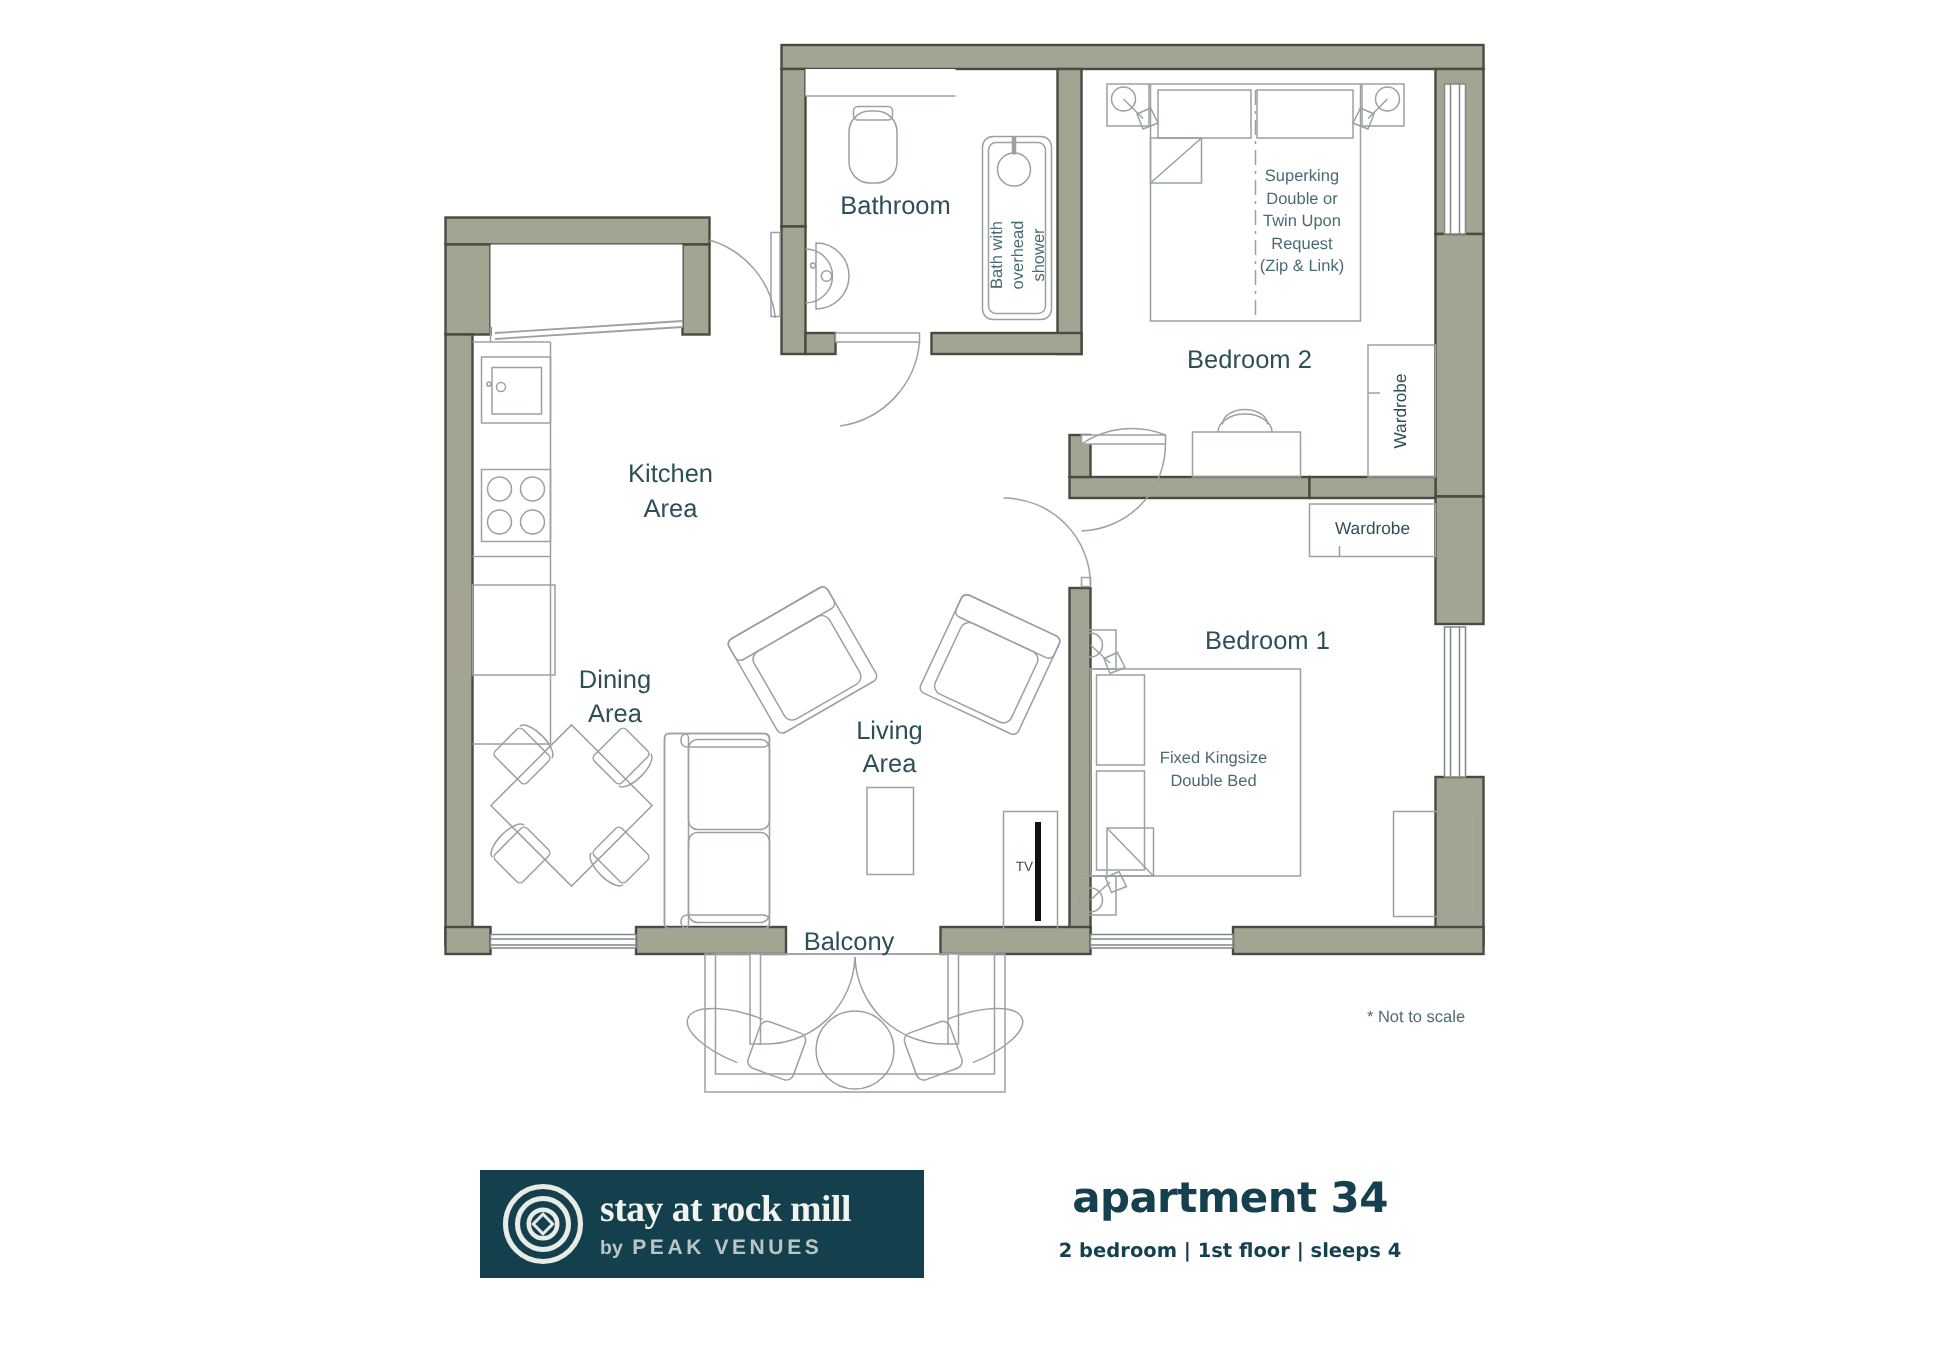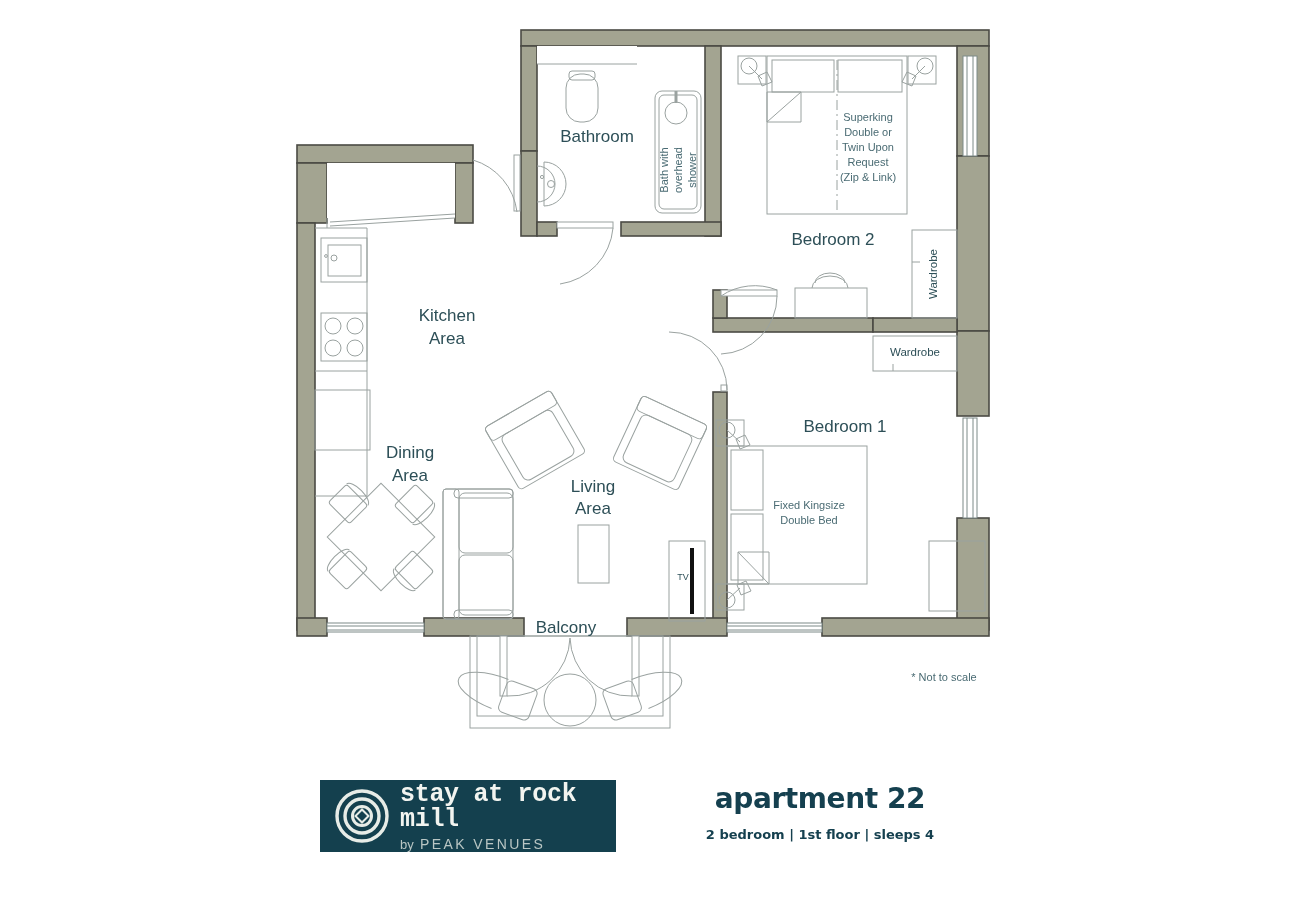--- a/index.html
+++ b/index.html
@@ -42,26 +42,26 @@
     position:absolute;left:0;top:760px;width:1300px;height:140px;
   }
   #logo-box{
     position:absolute;left:320px;top:20px;width:296px;height:72px;
     background:#14404e;display:flex;align-items:center;padding-left:14px;
     box-sizing:border-box;
   }
   #logo-mark{width:56px;height:56px;flex:0 0 56px;}
   #logo-text{margin-left:10px;line-height:1;}
   #logo-title{
-    font-family:Liberation Mono, monospace;
+    font-family:Liberation Serif, serif;
     font-weight:bold;font-size:25px;color:#f2f4f0;letter-spacing:-0.3px;
   }
   #logo-sub{
     font-family:"Liberation Sans", sans-serif;
-    font-size:14px;color:#b9c6c4;letter-spacing:2.4px;margin-top:5px;
+    font-size:14px;color:#b9c6c4;letter-spacing:2.4px;margin-top:5px;font-weight:bold;
   }
   #logo-sub .by{letter-spacing:0;font-size:13px;}
   #title-block{
     position:absolute;left:660px;top:22px;width:320px;text-align:center;
   }
   #apt-title{
     font-family:"DejaVu Sans", sans-serif;
     font-weight:bold;font-size:28px;color:#15404f;letter-spacing:-0.4px;
   }
   #apt-sub{
@@ -408,17 +408,17 @@
     <div id="logo-text">
       <div id="logo-title">stay at rock mill</div>
       <div id="logo-sub">
         <span class="by">by</span>
         <span>PEAK VENUES</span>
       </div>
     </div>
   </div>
 
   <div id="title-block">
-    <div id="apt-title">apartment 22</div>
+    <div id="apt-title">apartment 34</div>
     <div id="apt-sub">2 bedroom | 1st floor | sleeps 4</div>
   </div>
 
 </div>
 
 </body></html>

